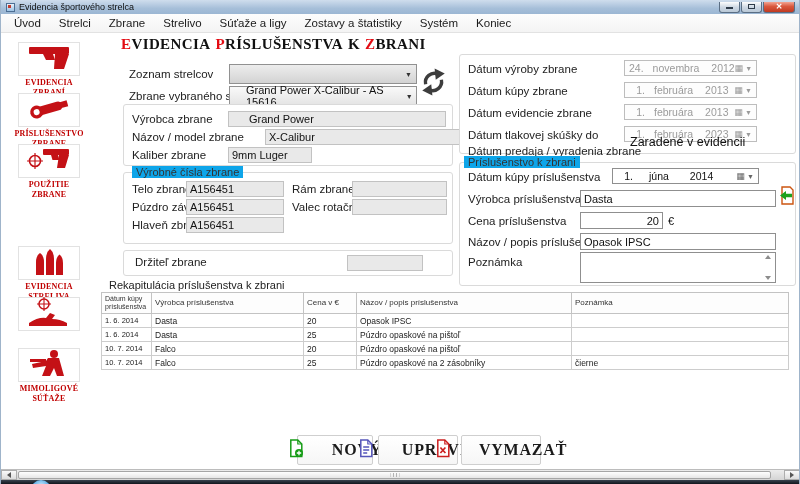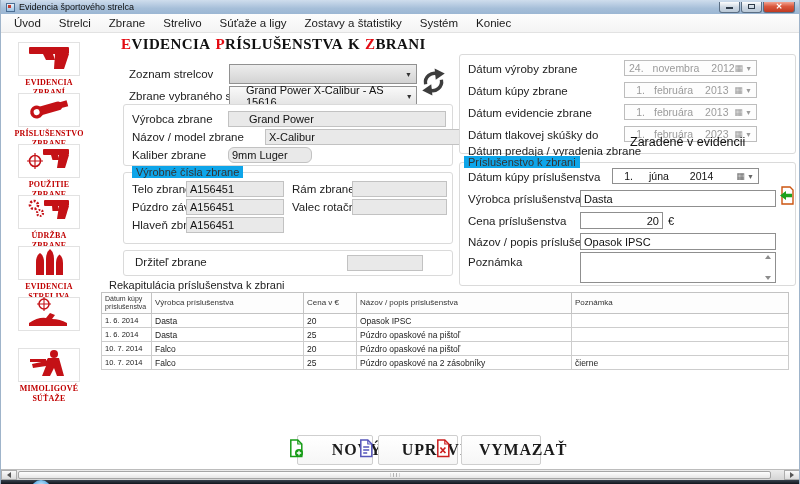--- a/index.html
+++ b/index.html
@@ -197,39 +197,20 @@
               </g>
             </svg>
       </span>
         </div>
       <div class="tile-label">
           <div>POUŽITIE</div>
           <div>ZBRANE</div>
         </div>
     </div>
 
-    <div class="tile" style="top:162px">
-      <div class="tile-iconbox">
-          <span>
-        <svg width="48" height="28" viewBox="0 0 44 28">
-              <g fill="#c41116">
-                <circle cx="7" cy="9" r="4" fill="none" stroke="#c41116" stroke-width="2.6" stroke-dasharray="2 1.6"></circle>
-                <circle cx="13" cy="17" r="3" fill="none" stroke="#c41116" stroke-width="2.2" stroke-dasharray="1.7 1.4"></circle>
-                <rect x="17" y="4" width="25" height="6" rx="1"></rect>
-                <path d="M32 10 h10 l-4 13 h-8 z"></path>
-                <path d="M25 10 h6 l1.5 5 h-7 z"></path>
-              </g>
-            </svg>
-      </span>
-        </div>
-      <div class="tile-label">
-          <div>ÚDRŽBA</div>
-          <div>ZBRANE</div>
-        </div>
-    </div>
 
     <div class="tile" style="top:213px">
       <div class="tile-iconbox">
           <span>
         <svg width="40" height="28" viewBox="0 0 36 28">
               <g fill="#c41116">
                 <path d="M5 28 v-13 q0 -6 4 -9 q4 3 4 9 v13 z"></path>
                 <path d="M15 28 v-16 q0 -7 4 -10 q4 3 4 10 v16 z"></path>
                 <path d="M25 28 v-12 q0 -6 3.5 -8.5 q3.5 2.5 3.5 8.5 v12 z"></path>
               </g>
@@ -303,21 +284,21 @@
         </svg>
     </span>
   </div>
 
   <div class="groupbox" style="left:122px;top:104px;width:330px;height:62px">
     <span class="lbl" style="left:8px;top:8px">Výrobca zbrane</span>
     <input class="ro-input" style="left: 104px; top: 6px; width: 218px; padding-left: 20px;" readonly="" value="Grand Power">
     <span class="lbl" style="left:8px;top:26px">Názov / model zbrane</span>
     <input class="ro-input" style="left: 104px; top: 24px; width: 228px; margin-left: 37px;" readonly="" value="X-Calibur">
     <span class="lbl" style="left:8px;top:44px">Kaliber zbrane</span>
-    <input class="ro-input" style="left: 104px; top: 42px; width: 84px; border-radius: 6px;" readonly="" value="9mm Luger">
+    <input class="ro-input" style="left: 104px; top: 42px; width: 84px;" readonly="" value="9mm Luger">
   </div>
 
   <div class="groupbox" style="left:122px;top:172px;width:330px;height:72px">
     <span class="legend">Výrobné čísla zbrane</span>
     <span class="lbl" style="left:8px;top:10px">Telo zbrane</span>
     <input class="ro-input" style="left: 62px; top: 8px; width: 98px;" readonly="" value="A156451">
     <span class="lbl" style="left:168px;top:10px">Rám zbrane</span>
     <input class="ro-input" style="left: 228px; top: 8px; width: 95px;" readonly="" value="">
     <span class="lbl" style="left:8px;top:28px">Púzdro záveru</span>
     <input class="ro-input" style="left: 62px; top: 26px; width: 98px;" readonly="" value="A156451">

